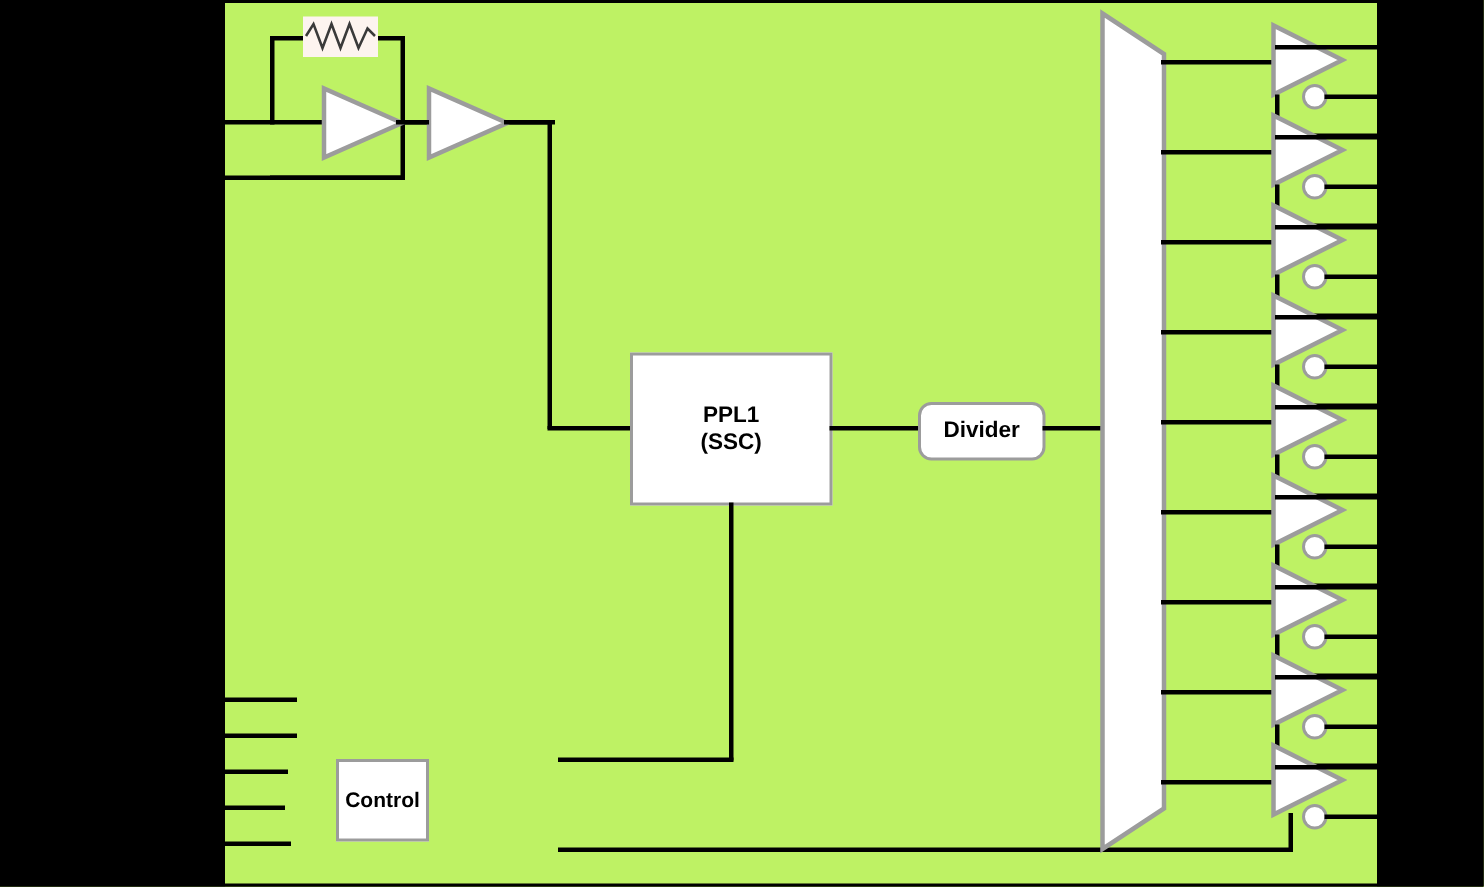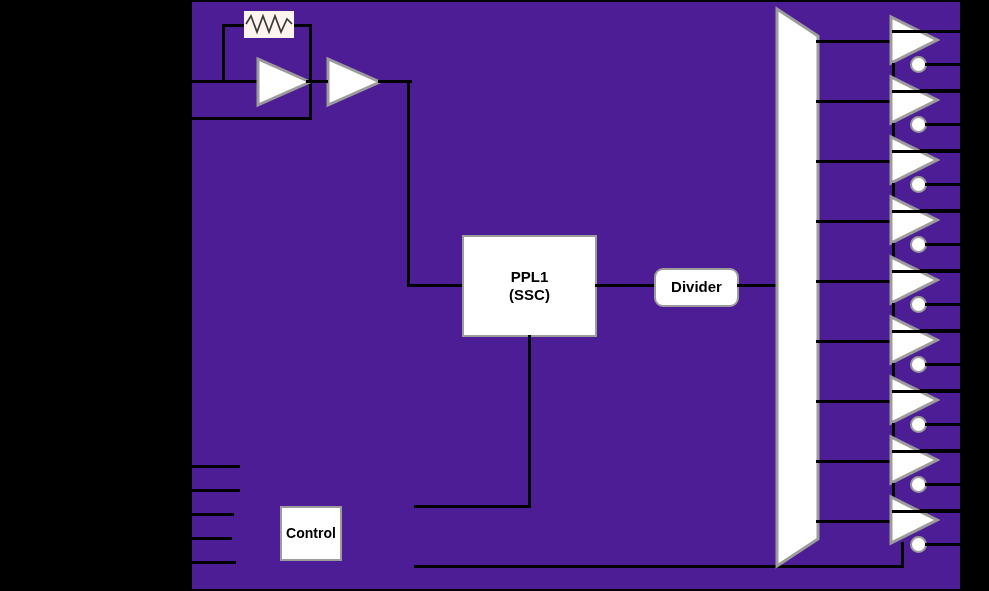--- a/index.html
+++ b/index.html
@@ -8,25 +8,24 @@
     position:relative;
     width:989px;height:591px;
     background:#000;
     overflow:hidden;
     font-family:"Liberation Sans","DejaVu Sans",sans-serif;
   }
   #panel{
     position:absolute;
     left:150px;top:0;
     width:768px;height:591px;
-    background:#4c1d95;
+    background:#bef264;
     border-top:2px solid #000;
     border-bottom:2px solid #000;
     box-sizing:border-box;
-    margin-left:42px;
   }
   .wire{position:absolute;background:#000;}
   .wire-h{height:3px;}
   .wire-v{width:3px;}
 
   .blk{
     position:absolute;
     background:#ffffff;
     border:2px solid #9c9c9c;
     box-sizing:border-box;
@@ -118,21 +117,21 @@
     <div class="blk round" style="left:462px;top:266px;width:85px;height:39px;">
       <span class="lbl-sub">Divider</span>
     </div>
 
     <div class="wire wire-h" style="left:545px;top:282px;width:45px;"></div>
 
     <div class="wire wire-v" style="left:336px;top:333px;height:172px;"></div>
     <div class="wire wire-h" style="left:222px;top:503px;width:117px;"></div>
 
 
-    <div class="blk" style="left:88px;top:504px;width:62px;height:55px;">
+    <div class="blk" style="left:74px;top:504px;width:62px;height:55px;">
       <span style="font-size:14px;">Control</span>
     </div>
 
     <div class="wire wire-h" style="left:-2px;top:463px;width:50px;"></div>
     <div class="wire wire-h" style="left:-2px;top:487px;width:50px;"></div>
     <div class="wire wire-h" style="left:-2px;top:511px;width:44px;"></div>
     <div class="wire wire-h" style="left:-2px;top:535px;width:42px;"></div>
     <div class="wire wire-h" style="left:-2px;top:559px;width:46px;"></div>
 
     <div class="wire wire-h" style="left:222px;top:563px;width:490px;"></div>

